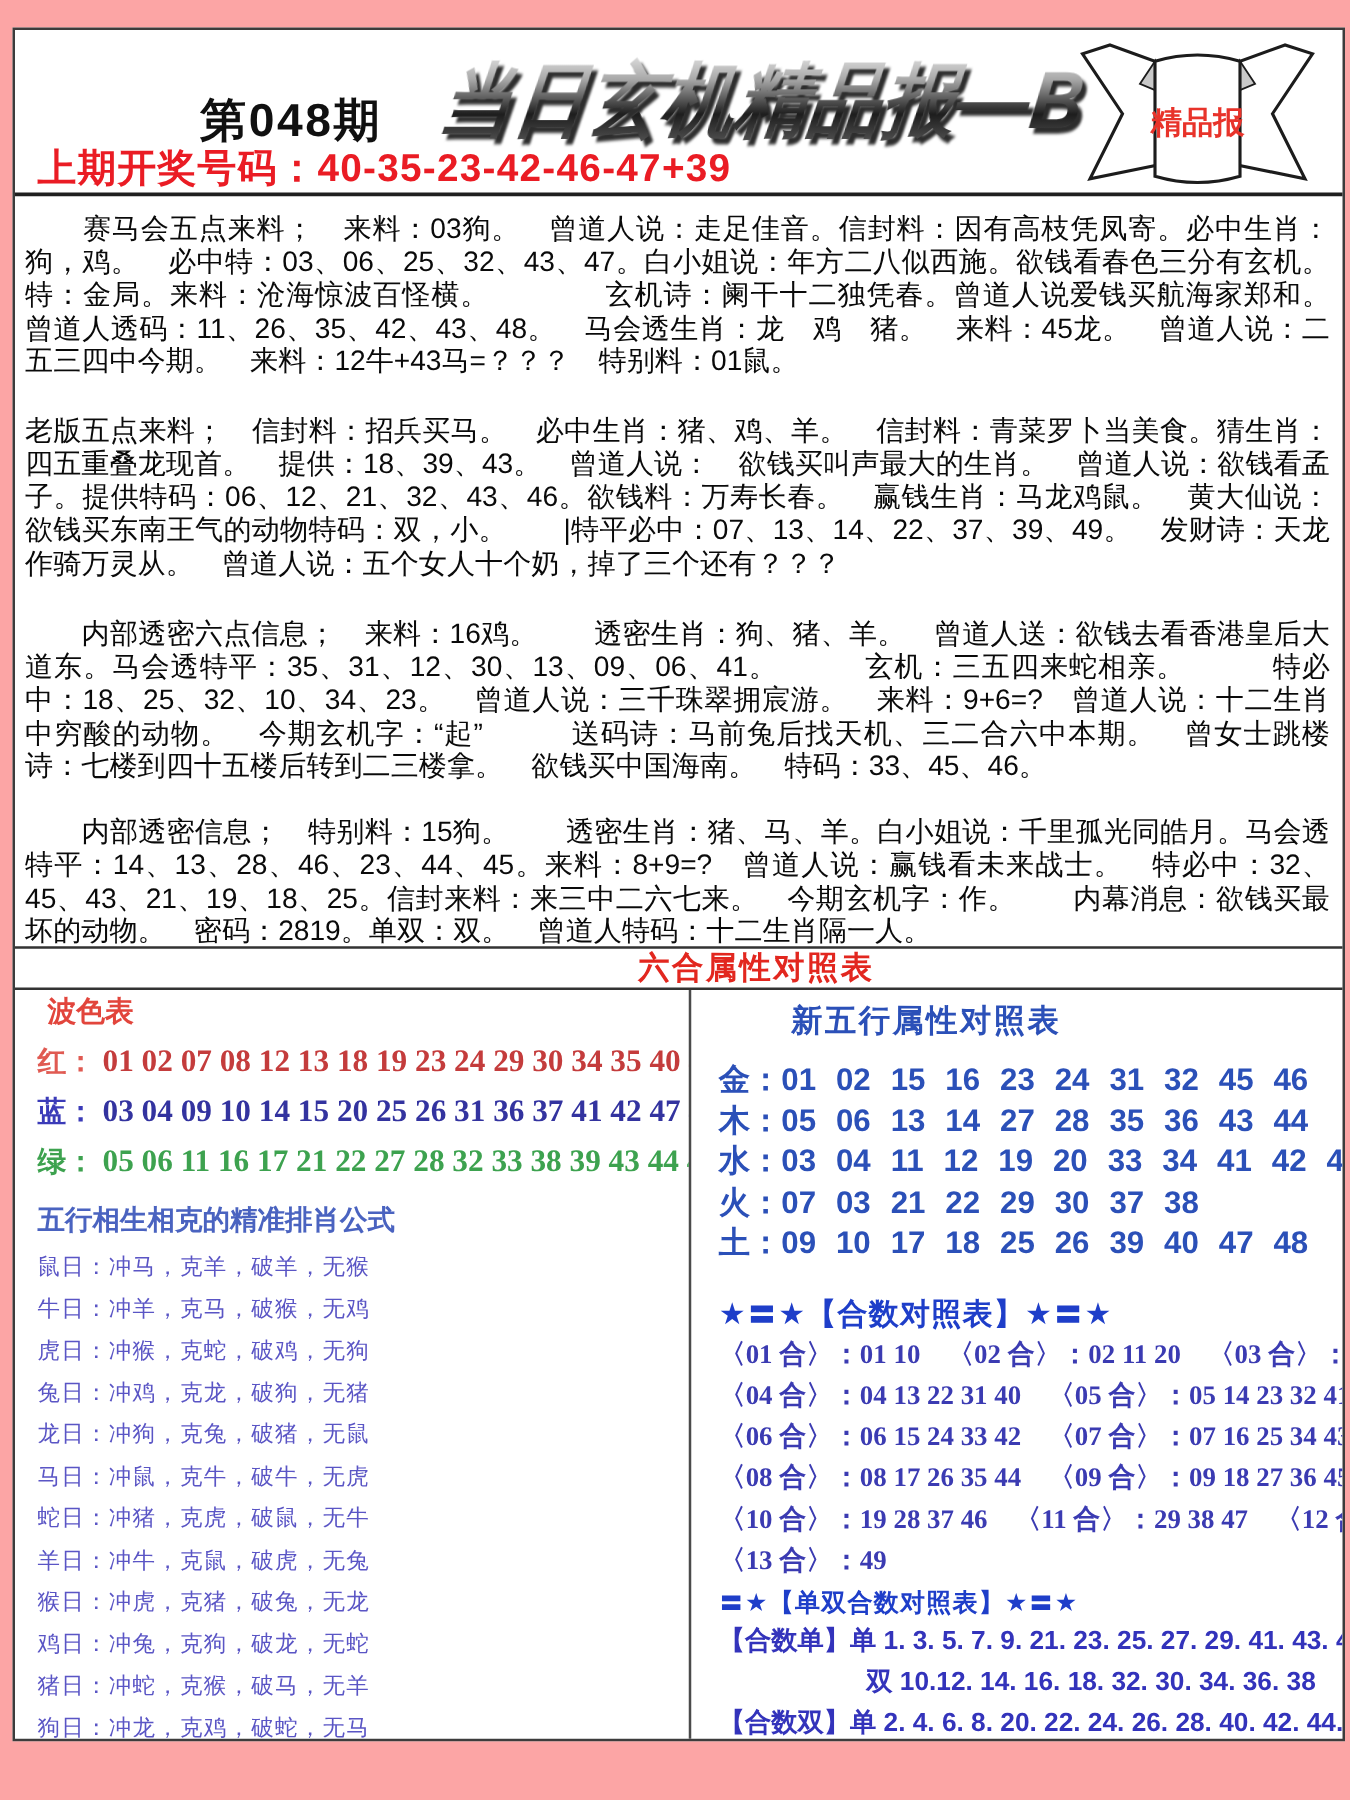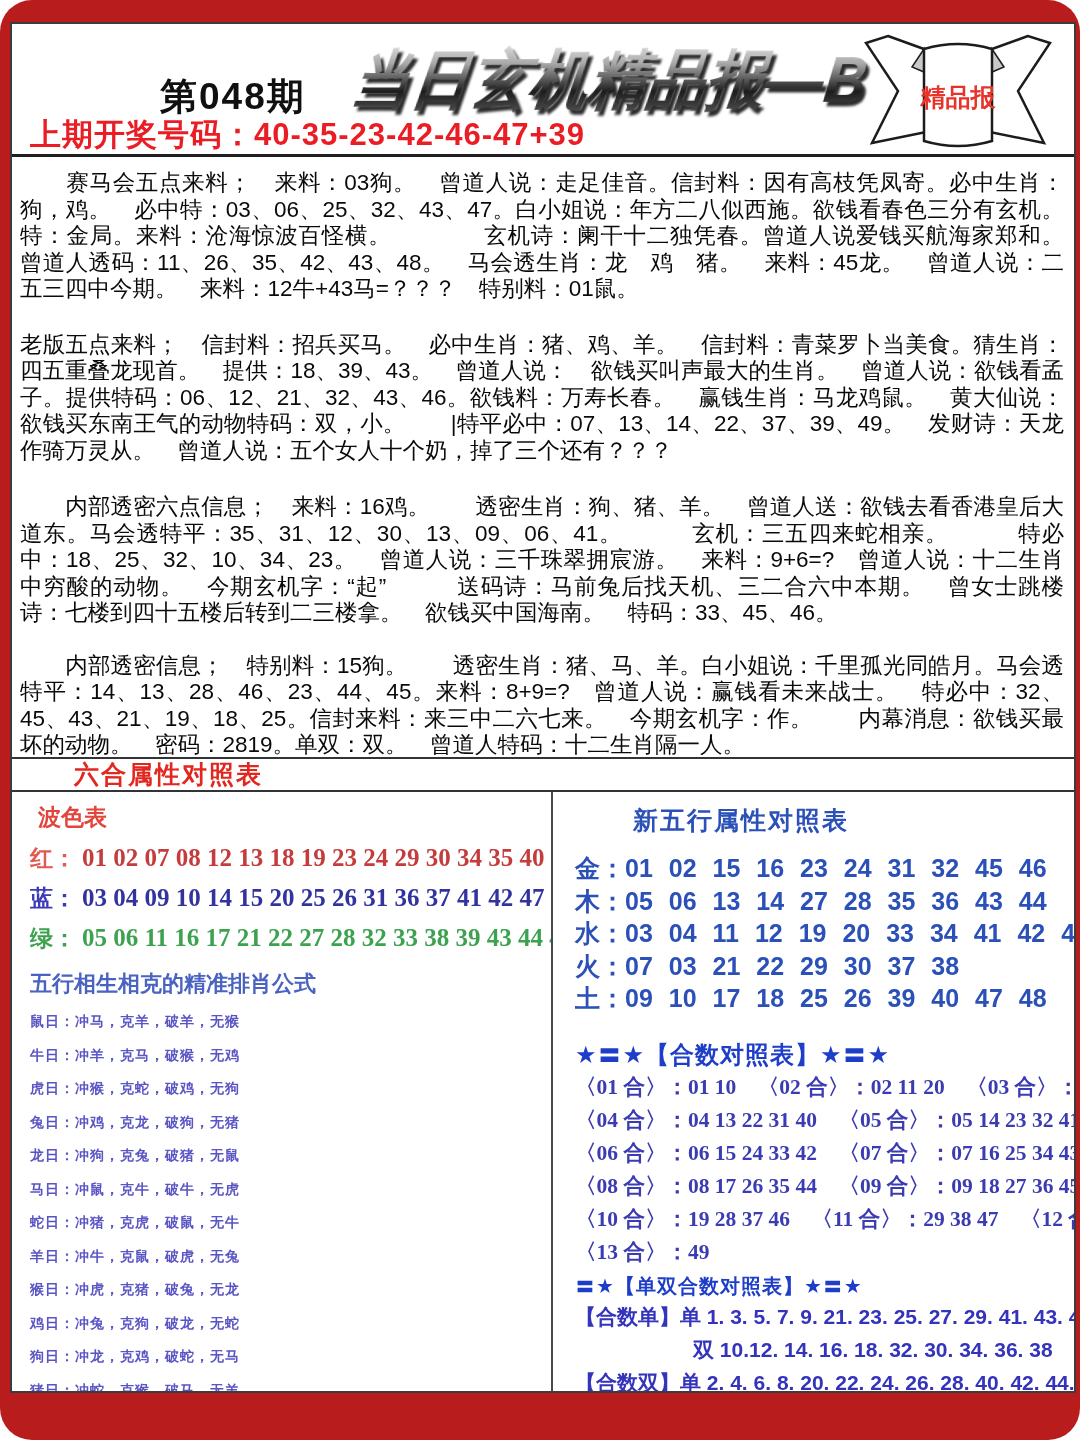--- a/index.html
+++ b/index.html
@@ -1,17 +1,17 @@
 <!DOCTYPE html>
 <html><head>
 <meta charset="utf-8">
 <style>
   html,body{margin:0;padding:0;background:#fff;}
-  .page{position:relative;width:1080px;height:1440px;background:#b91c1c;overflow:hidden;
-        font-family:"Liberation Sans","DejaVu Sans",sans-serif;border-radius:32px;}
+  .page{position:relative;width:1080px;height:1440px;background:#fca5a5;overflow:hidden;
+        font-family:"Liberation Sans","DejaVu Sans",sans-serif;}
   .sheet{position:absolute;left:10px;top:22px;width:1062px;height:1367px;
          border:2px solid #3c3c3c;background:#fff;}
 
   
   .header{position:relative;height:130px;border-bottom:3px solid #1f1f1f;}
   .issue{position:absolute;left:148px;top:48px;font-size:37px;font-weight:bold;color:#101010;letter-spacing:2px;}
   .title3d{position:absolute;left:318px;top:18px;width:560px;text-align:center;white-space:nowrap;
            font-size:58px;font-weight:bold;font-style:italic;letter-spacing:1px;
            transform:skewX(-7deg) scaleY(1.12);
            background:linear-gradient(180deg,#f2f2f2 0%,#a8a8a8 30%,#1d1d1d 62%,#6a6a6a 100%);
@@ -24,36 +24,36 @@
   
   .paras{position:absolute;top:133px;left:0;right:0;height:598px;overflow:hidden;padding:0 10px 0 8px;box-sizing:border-box;}
   .para{font-size:22.5px;font-weight:normal;color:#0a0a0a;line-height:26.5px;text-align:justify;margin:0;}
   .p1{margin-top:13px;}
   .p2{margin-top:29px;}
   .p3{margin-top:30px;}
   .p4{margin-top:26px;}
 
   
   .bottom{position:absolute;top:733px;left:0;right:0;bottom:0;display:flex;flex-direction:column;}
-  .section-band{height:31px;line-height:31px;border-top:2px solid #333;border-bottom:2px solid #333;text-decoration:underline;}
+  .section-band{height:31px;line-height:31px;border-top:2px solid #333;border-bottom:2px solid #333;text-align:center;text-decoration:underline;}
   .section-title{color:#e2271f;font-size:25px;font-weight:bold;letter-spacing:2px;display:inline-block;transform:translateX(62px);}
-  .columns{flex:1;display:flex;overflow:hidden;}
+  .columns{flex:1;display:flex;overflow:hidden;align-items:center;}
   .col-left{width:541px;border-right:2px solid #4a4a4a;box-sizing:border-box;padding:8px 0 0 18px;overflow:hidden;}
   .col-right{flex:1;padding:10px 0 0 22px;overflow:hidden;}
 
   
   .bose-title{color:#e2453c;font-size:23px;font-weight:bold;margin:2px 0 6px 8px;}
   .bose-row{line-height:37px;white-space:nowrap;}
   .bose-label{font-size:23px;font-weight:bold;margin-right:6px;}
   .bose-nums{font-family:"Liberation Serif","DejaVu Serif",serif;font-size:25px;font-weight:bold;}
   .bose-red .bose-label{color:#e05a52;} .bose-red .bose-nums{color:#c43c3c;}
   .bose-blue .bose-label{color:#3b3bb8;} .bose-blue .bose-nums{color:#33339f;}
   .bose-green .bose-label{color:#3da24f;} .bose-green .bose-nums{color:#3da24f;}
   .formula-title{color:#4a63c0;font-size:22px;font-weight:bold;margin:10px 0 6px 0;}
-  .formula-row{color:#5a55c5;font-size:14px;font-weight:bold;line-height:33.5px;letter-spacing:1px;}
+  .formula-row{color:#5a55c5;font-size:18px;font-weight:normal;line-height:33.5px;letter-spacing:1px;}
 
   
   .wuxing-title{color:#2b50b8;font-size:25px;font-weight:bold;margin:2px 0 17px 58px;letter-spacing:2px;}
   .wx-row{line-height:28.5px;white-space:nowrap;}
   .wx-label{color:#2b50b8;font-size:25px;font-weight:bold;}
   .wx-nums{color:#2b50b8;font-size:25px;font-weight:bold;word-spacing:9px;}
   .hesu-title{color:#1e3ec9;font-size:24px;font-weight:bold;margin-top:22px;letter-spacing:1px;}
   .hesu-row{color:#3b3bb2;font-size:21.5px;font-weight:bold;line-height:33px;white-space:nowrap;
             font-family:"Liberation Serif","DejaVu Serif",serif;}
   .ds-title{color:#1e3ec9;font-size:20px;font-weight:bold;margin-top:4px;letter-spacing:1px;}
@@ -102,22 +102,22 @@
           <div class="formula-row">鼠日：冲马，克羊，破羊，无猴</div>
           <div class="formula-row">牛日：冲羊，克马，破猴，无鸡</div>
           <div class="formula-row">虎日：冲猴，克蛇，破鸡，无狗</div>
           <div class="formula-row">兔日：冲鸡，克龙，破狗，无猪</div>
           <div class="formula-row">龙日：冲狗，克兔，破猪，无鼠</div>
           <div class="formula-row">马日：冲鼠，克牛，破牛，无虎</div>
           <div class="formula-row">蛇日：冲猪，克虎，破鼠，无牛</div>
           <div class="formula-row">羊日：冲牛，克鼠，破虎，无兔</div>
           <div class="formula-row">猴日：冲虎，克猪，破兔，无龙</div>
           <div class="formula-row">鸡日：冲兔，克狗，破龙，无蛇</div>
+          <div class="formula-row">猪日：冲蛇，克猴，破马，无羊</div>
           <div class="formula-row">狗日：冲龙，克鸡，破蛇，无马</div>
-          <div class="formula-row">猪日：冲蛇，克猴，破马，无羊</div>
         </div>
 
         <div class="col-right">
           <div class="wuxing-title">新五行属性对照表</div>
           <div class="wx-row"><span class="wx-label">金：</span><span class="wx-nums">01 02 15 16 23 24 31 32 45 46</span></div>
           <div class="wx-row"><span class="wx-label">木：</span><span class="wx-nums">05 06 13 14 27 28 35 36 43 44</span></div>
           <div class="wx-row"><span class="wx-label">水：</span><span class="wx-nums">03 04 11 12 19 20 33 34 41 42 49</span></div>
           <div class="wx-row"><span class="wx-label">火：</span><span class="wx-nums">07 03 21 22 29 30 37 38</span></div>
           <div class="wx-row"><span class="wx-label">土：</span><span class="wx-nums">09 10 17 18 25 26 39 40 47 48</span></div>
 

